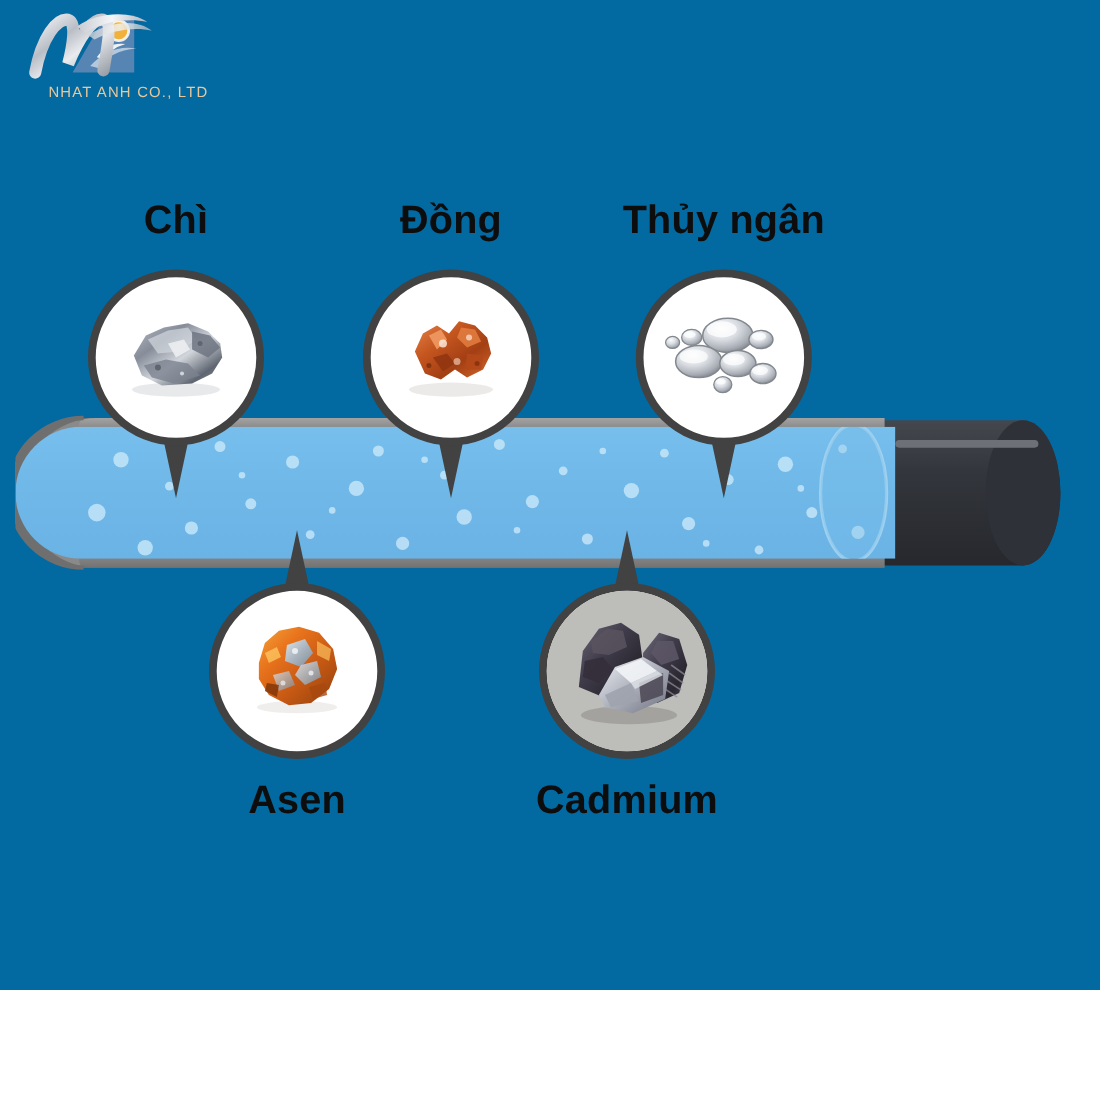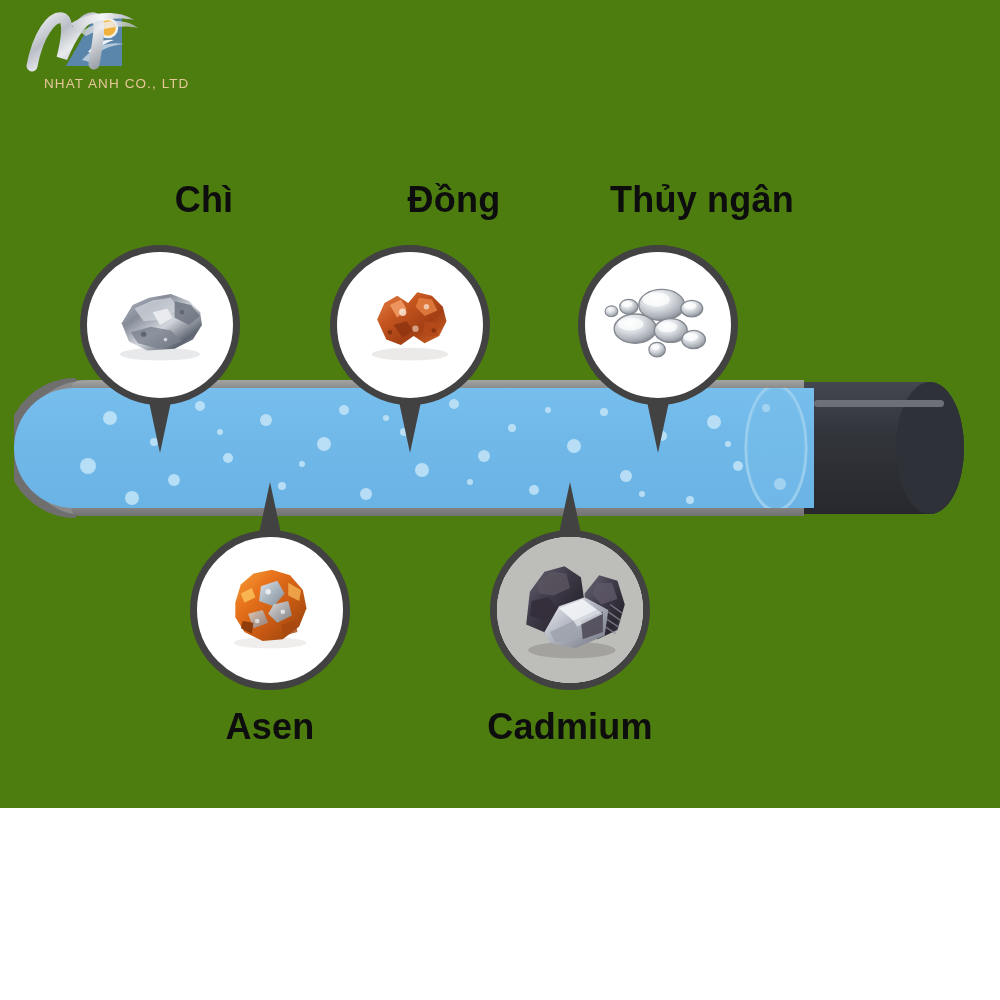--- a/index.html
+++ b/index.html
@@ -8,22 +8,22 @@
     width: 1000px;
     height: 1000px;
     background: #ffffff;
     font-family: "Liberation Sans", sans-serif;
     overflow: hidden;
   }
 
   #stage {
     position: relative;
     width: 1000px;
-    height: 808px;
-    background: #4d7c0f;
+    height: 900px;
+    background: #0369a1;
   }
 
   
   #logo {
     position: absolute;
     left: 18px;
     top: 8px;
     width: 220px;
     height: 96px;
   }
@@ -81,21 +81,21 @@
     position: absolute;
     width: 320px;
     text-align: center;
     left: -80px;
     font-weight: 700;
     font-size: 36px;
     color: #0d0d0d;
     white-space: nowrap;
     letter-spacing: 0.2px;
   }
-  .callout.top .label { top: -66px; padding-left: 44px; }
+  .callout.top .label { top: -66px; }
   .callout.bottom .label { top: 176px; }
 
   .pointer {
     position: absolute;
     width: 0;
     height: 0;
   }
   .pointer.down {
     left: 68px;
     top: 152px;

